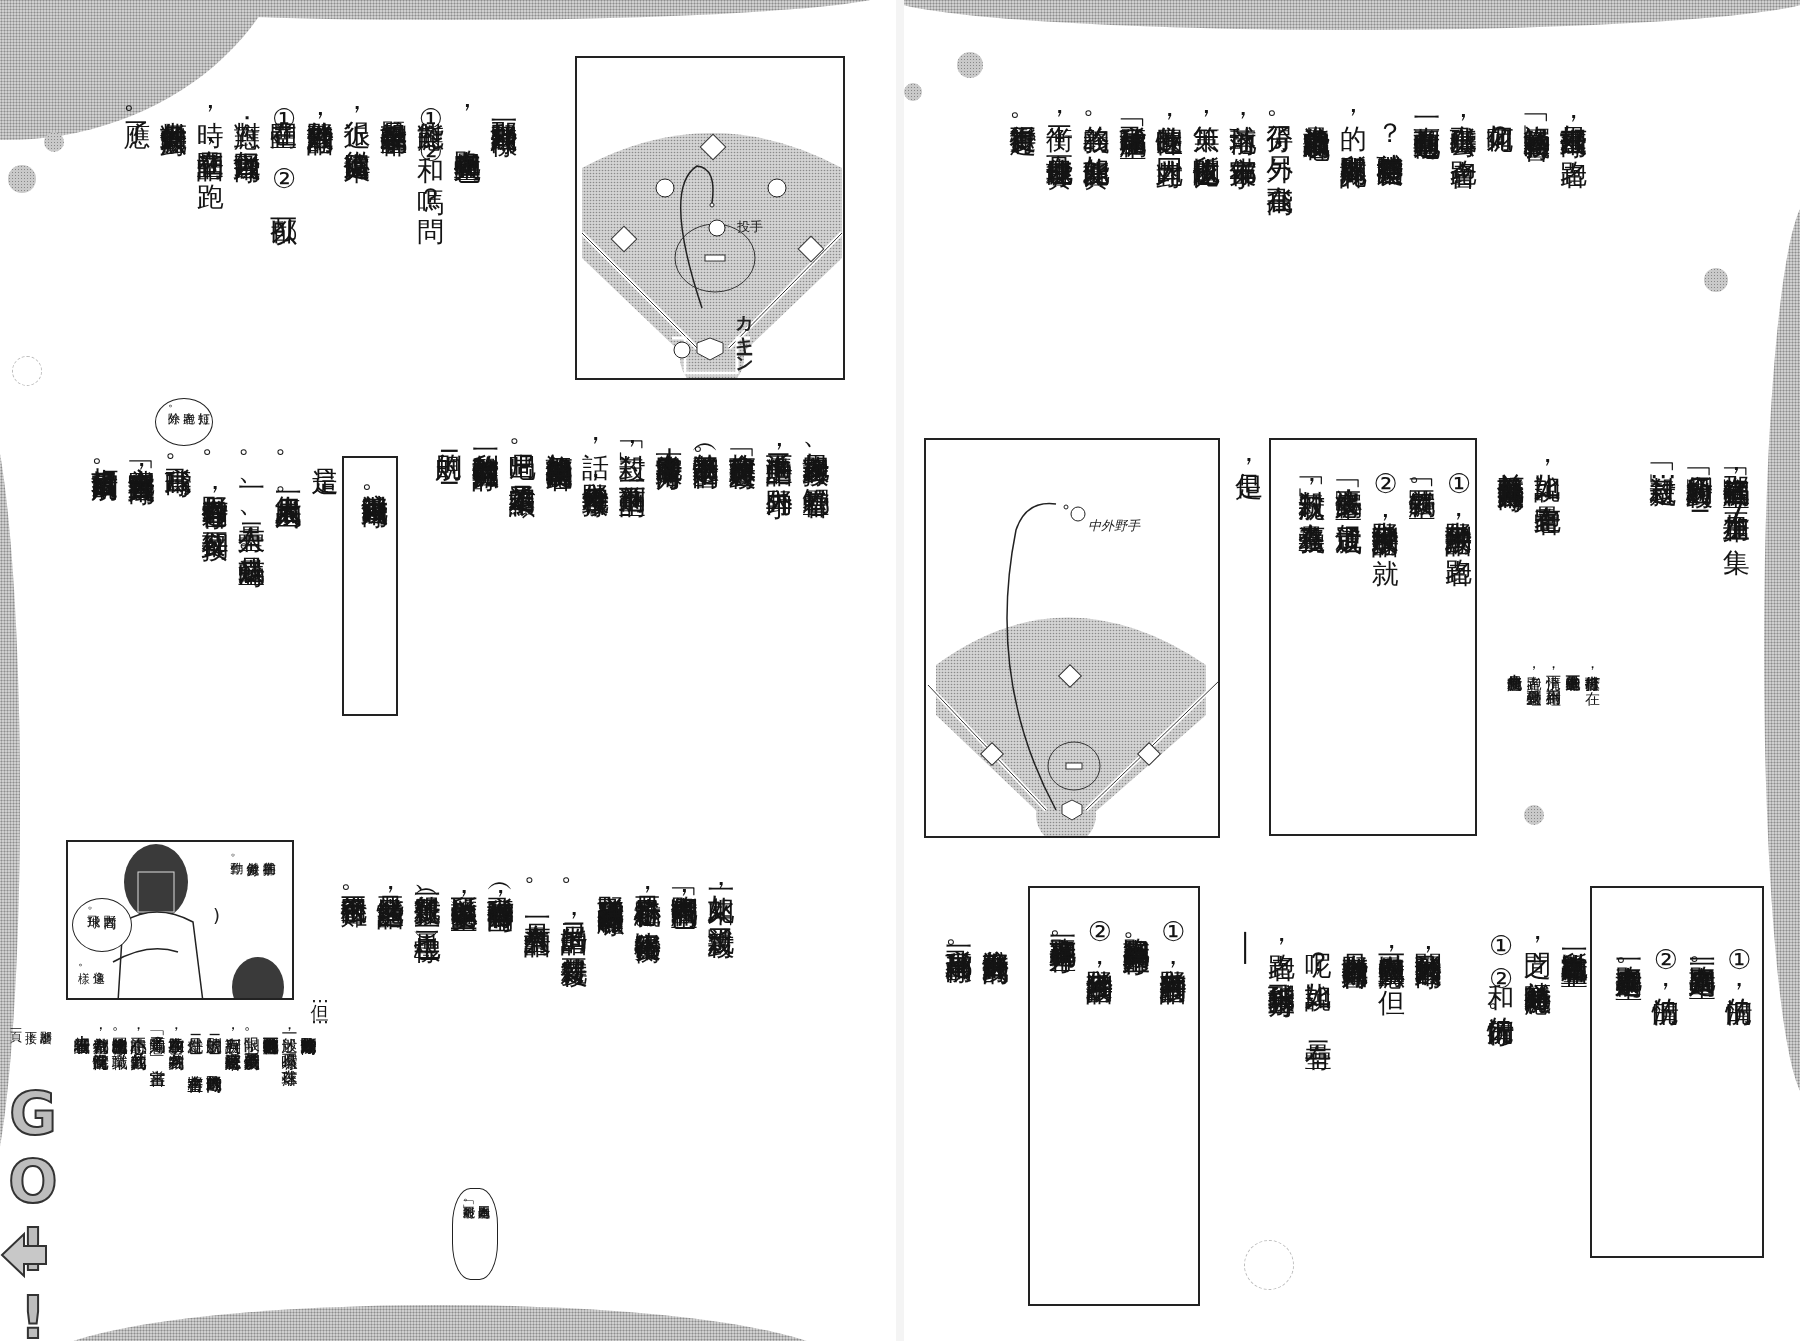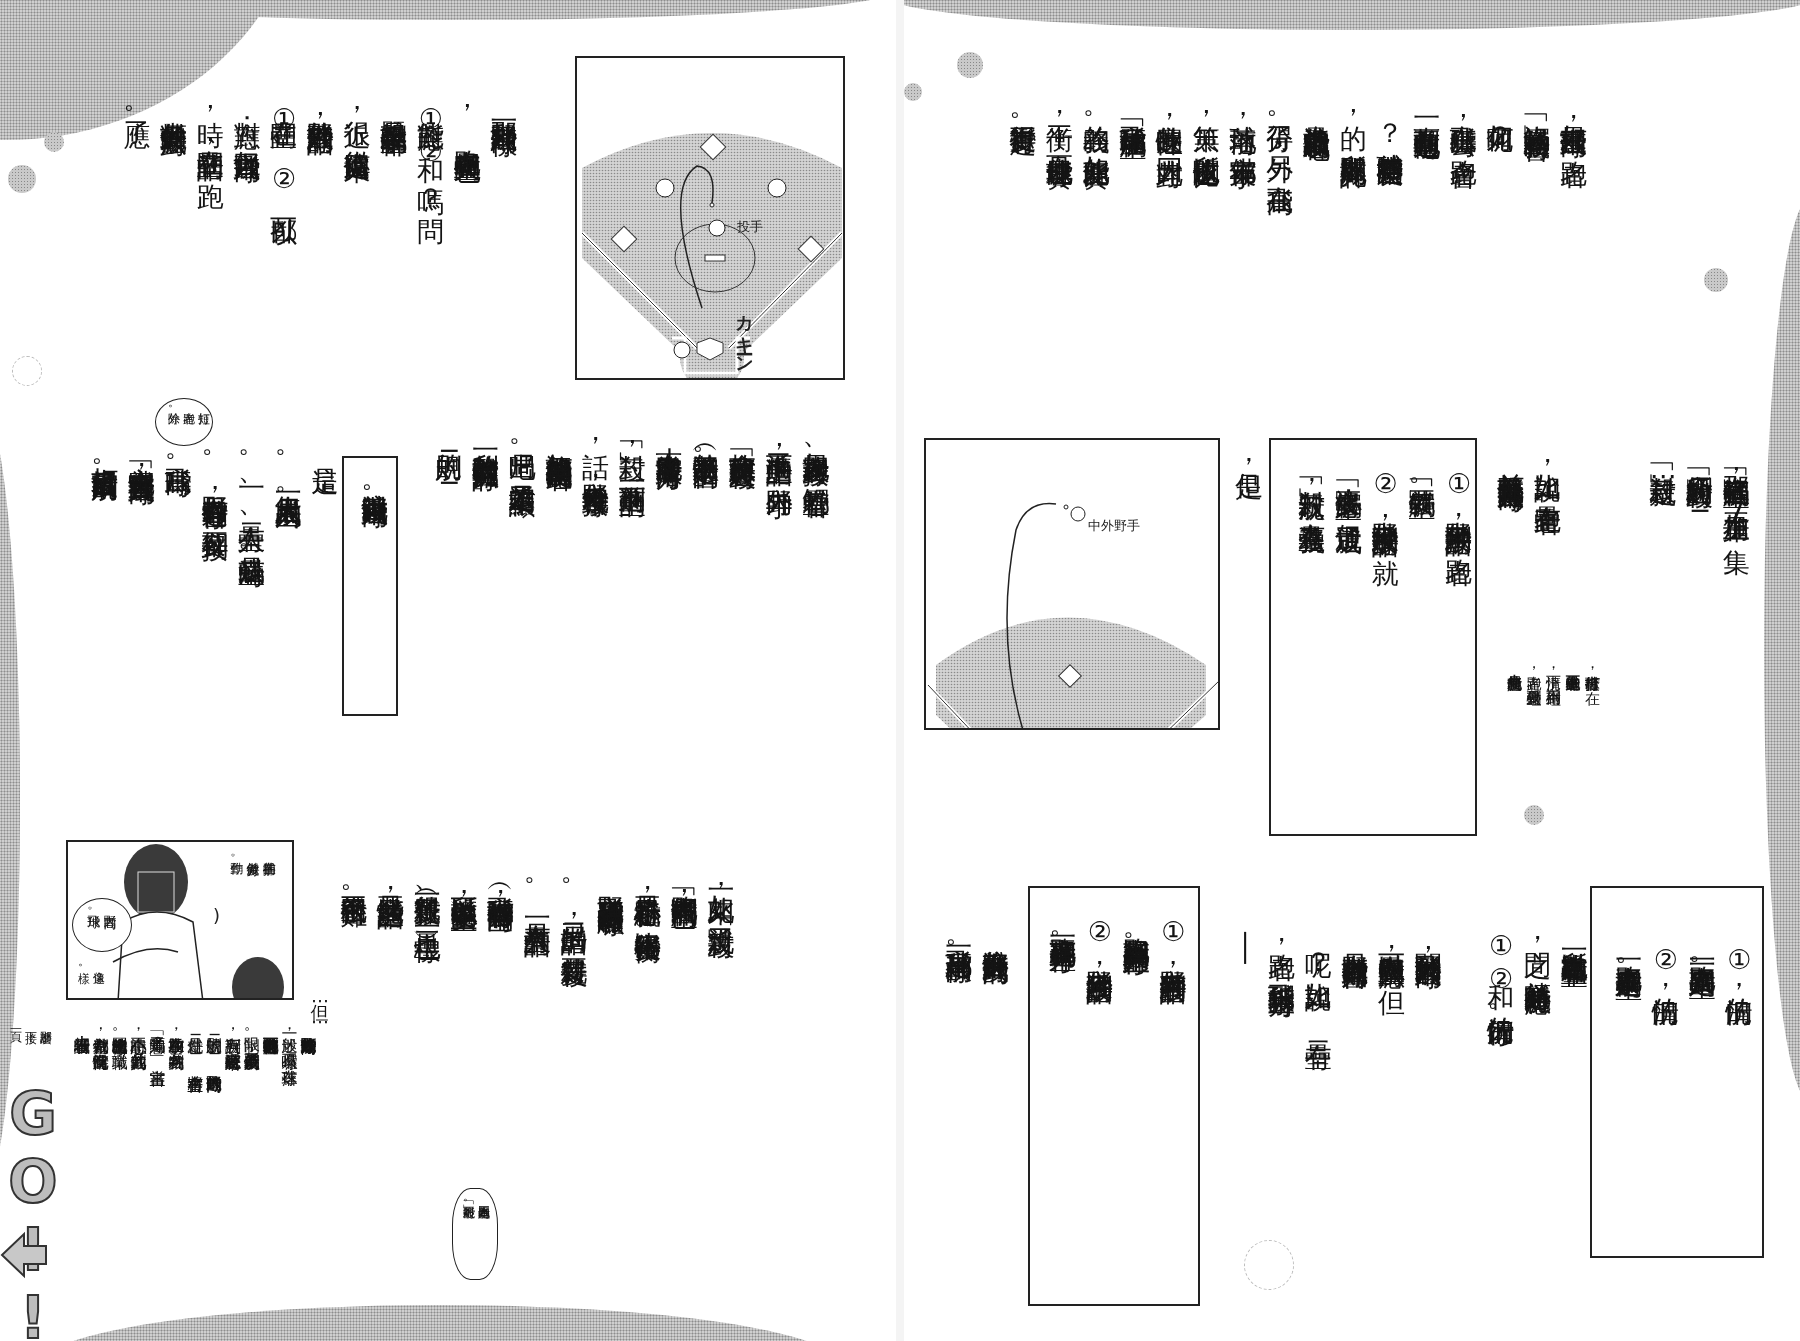--- a/index.html
+++ b/index.html
@@ -243,21 +243,21 @@
   <div class="boxed" style="left:365px; top:438px; width:208px; height:398px;">
     <div class="vtext" style="left:22px; top:28px; height:350px;">①中外野手接到球的話，跑者
 就要「觸壘」。
 ②中外野手沒接到球的話，就
 沒必要「觸壘」；但這就成了
 「封殺」狀況，有進壘義務。</div>
   </div>
 
   <div class="vtext" style="left:326px; top:452px; height:80px;">但是，</div>
 
-  <div class="diagram" style="left:20px; top:438px; width:296px; height:292px;">
+  <div class="diagram" style="left:20px; top:438px; width:296px; height:400px;font-style:italic;">
     <svg width="296" height="400" viewBox="0 0 296 400">
       <defs>
         <pattern id="tone2" width="3" height="3" patternUnits="userSpaceOnUse">
           <rect width="3" height="3" fill="#d4d4d4"></rect>
           <circle cx="1.5" cy="1.5" r="0.8" fill="#8a8a8a"></circle>
         </pattern>
       </defs>
       <path d="M 10 225 Q 140 130 280 225 L 280 275 L 160 380 L 120 380 L 10 275 Z" fill="url(#tone2)"></path>
       <circle cx="140" cy="375" r="30" fill="url(#tone2)"></circle>
       <line x1="2" y1="245" x2="120" y2="370" stroke="#fff" stroke-width="4"></line>

